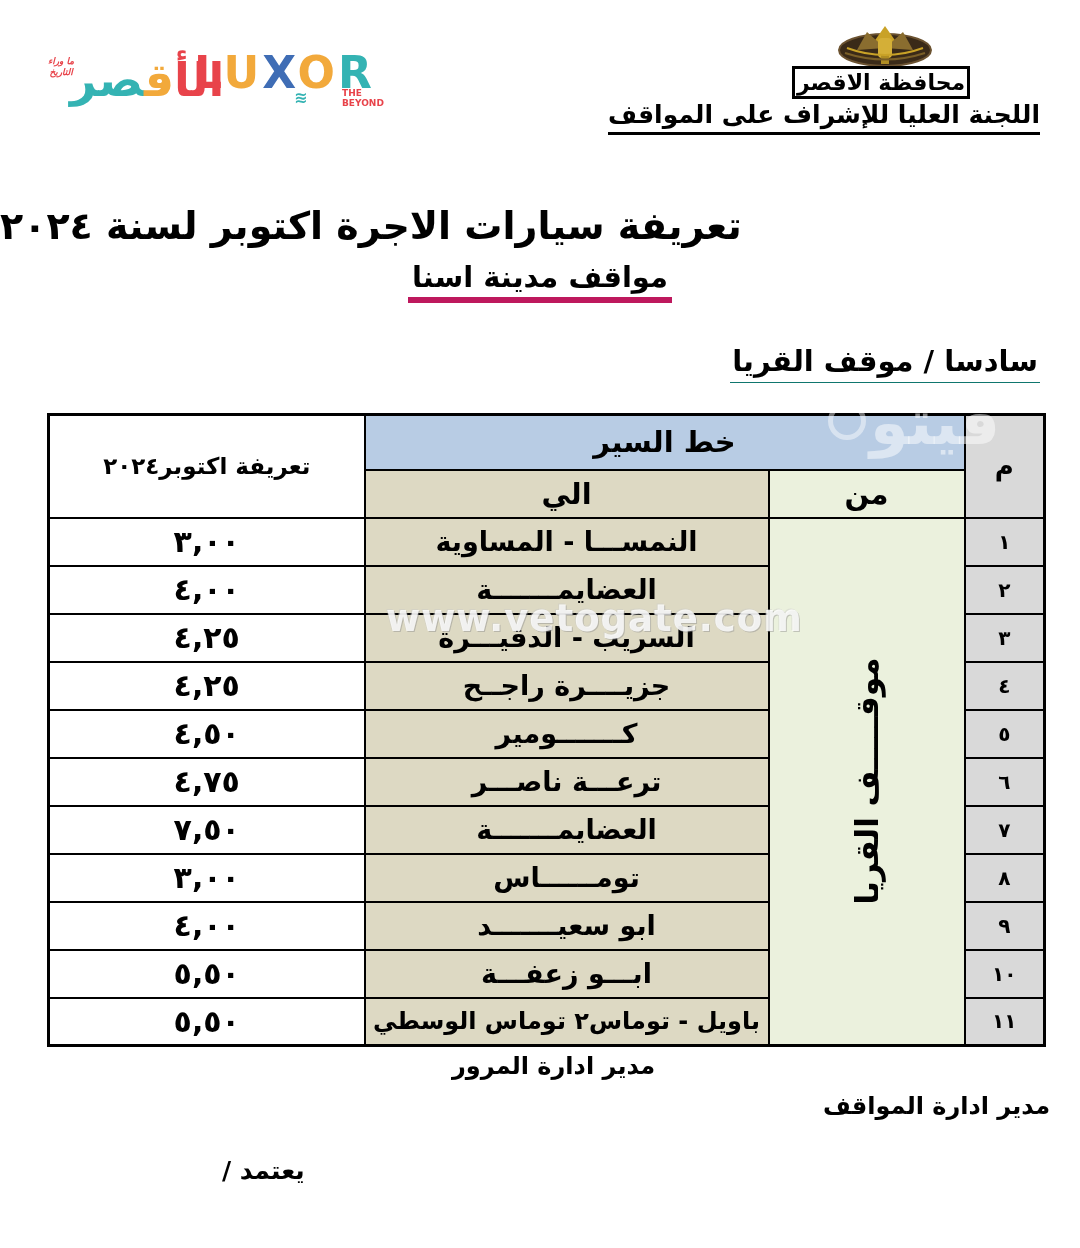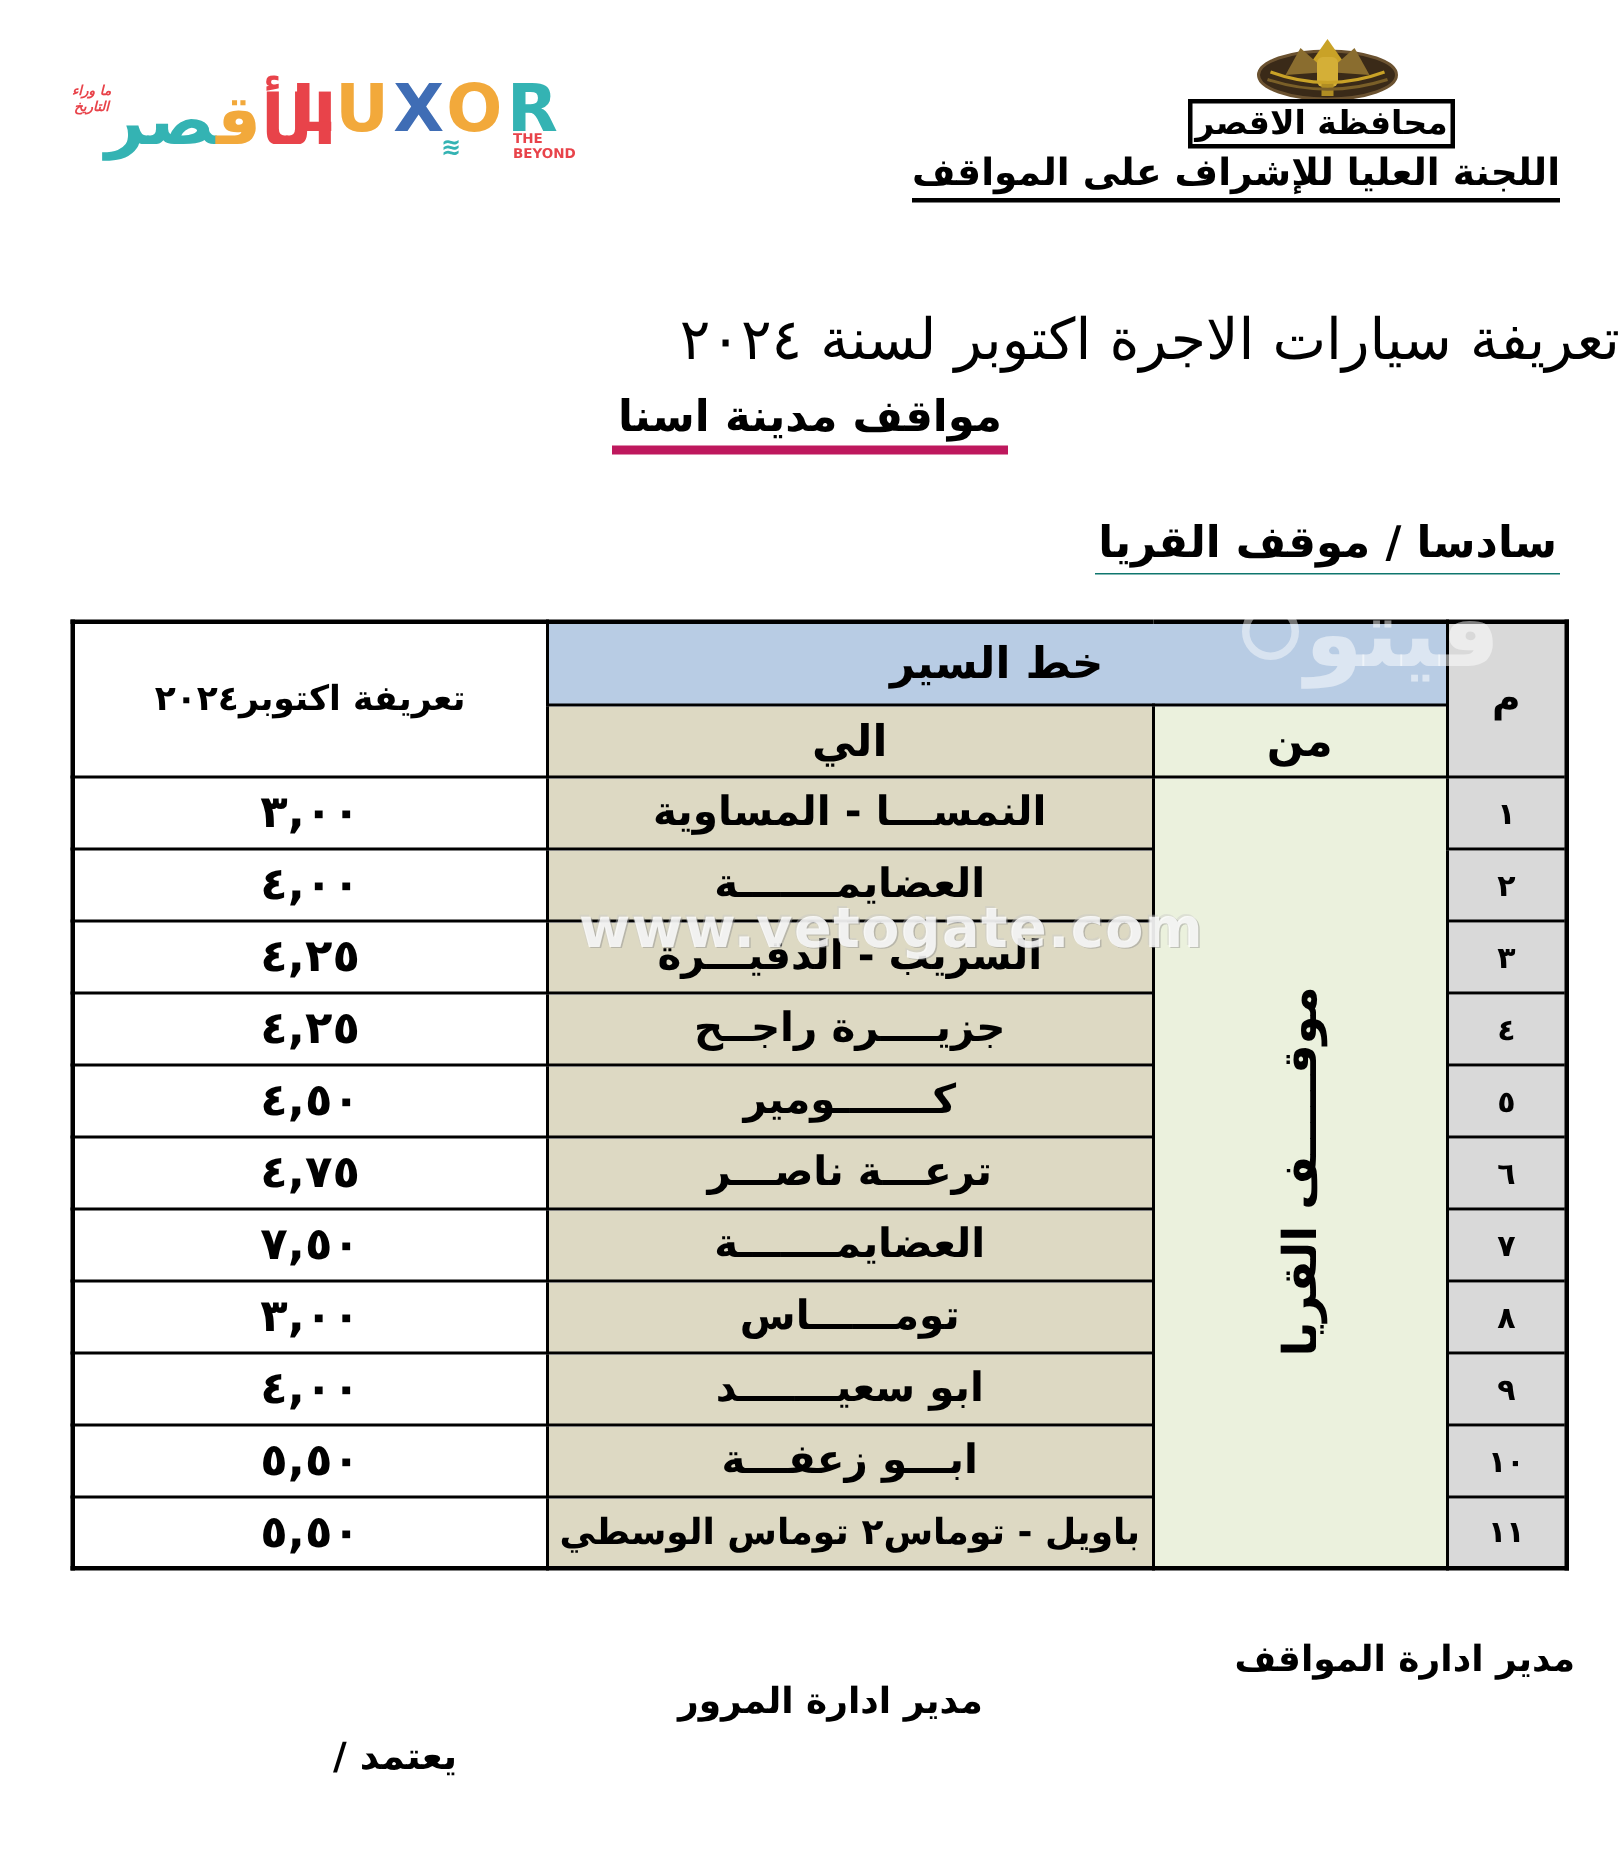--- a/index.html
+++ b/index.html
@@ -25,21 +25,21 @@
     position:absolute; right:110px; top:66px; width:178px; height:33px;
     border:3px solid #000; display:flex; align-items:center; justify-content:center;
     font-size:22px; font-weight:bold; background:#fff;
   }
   .committee {
     position:absolute; right:40px; top:100px; font-size:25px; font-weight:bold;
     border-bottom:3px solid #000; padding-bottom:3px;
   }
 
   
-  .main-title { position:absolute; top:204px; left:0; width:100%; text-align:right; font-size:38px; font-weight:normal; }
+  .main-title { position:absolute; top:204px; left:0; width:100%; text-align:left; font-size:38px; font-weight:bold; }
   .sub-title  { position:absolute; top:260px; left:0; width:100%; text-align:center; }
   .sub-title span { display:inline-block; font-size:29px; font-weight:bold; border-bottom:6px solid #be185d; padding:0 4px 3px; }
   .section-head { position:absolute; top:344px; right:40px; }
   .section-head span { display:inline-block; font-size:29px; font-weight:bold; border-bottom:1px solid #0f766e; padding:0 2px 4px; }
 
   
   table.fares {
     position:absolute; left:47px; top:413px; width:996px;
     border-collapse:collapse; table-layout:fixed;
     border:3px solid #000; text-align:center;
@@ -75,21 +75,21 @@
     font-size:62px; font-weight:bold; color:rgba(255,255,255,0.5);
     pointer-events:none;
   }
   .wm-ring {
     position:absolute; left:828px; top:402px; z-index:5; width:38px; height:38px;
     border:5px solid rgba(255,255,255,0.45); border-radius:50%; pointer-events:none;
   }
 
   
   .sig-right  { position:absolute; right:30px; top:1092px; font-size:24px; font-weight:bold; }
-  .sig-center { position:absolute; left:452px; top:1120px; font-size:24px; font-weight:bold; }
+  .sig-center { position:absolute; left:452px; top:1052px; font-size:24px; font-weight:bold; }
   .sig-approve{ position:absolute; left:222px; top:1156px; font-size:25px; font-weight:bold; }
 </style>
 </head>
 <body>
 
 <div class="canvas">
 
   <div class="luxor-logo">
     <div class="ar-mini-tag">
       <span>ما وراء</span><br>

